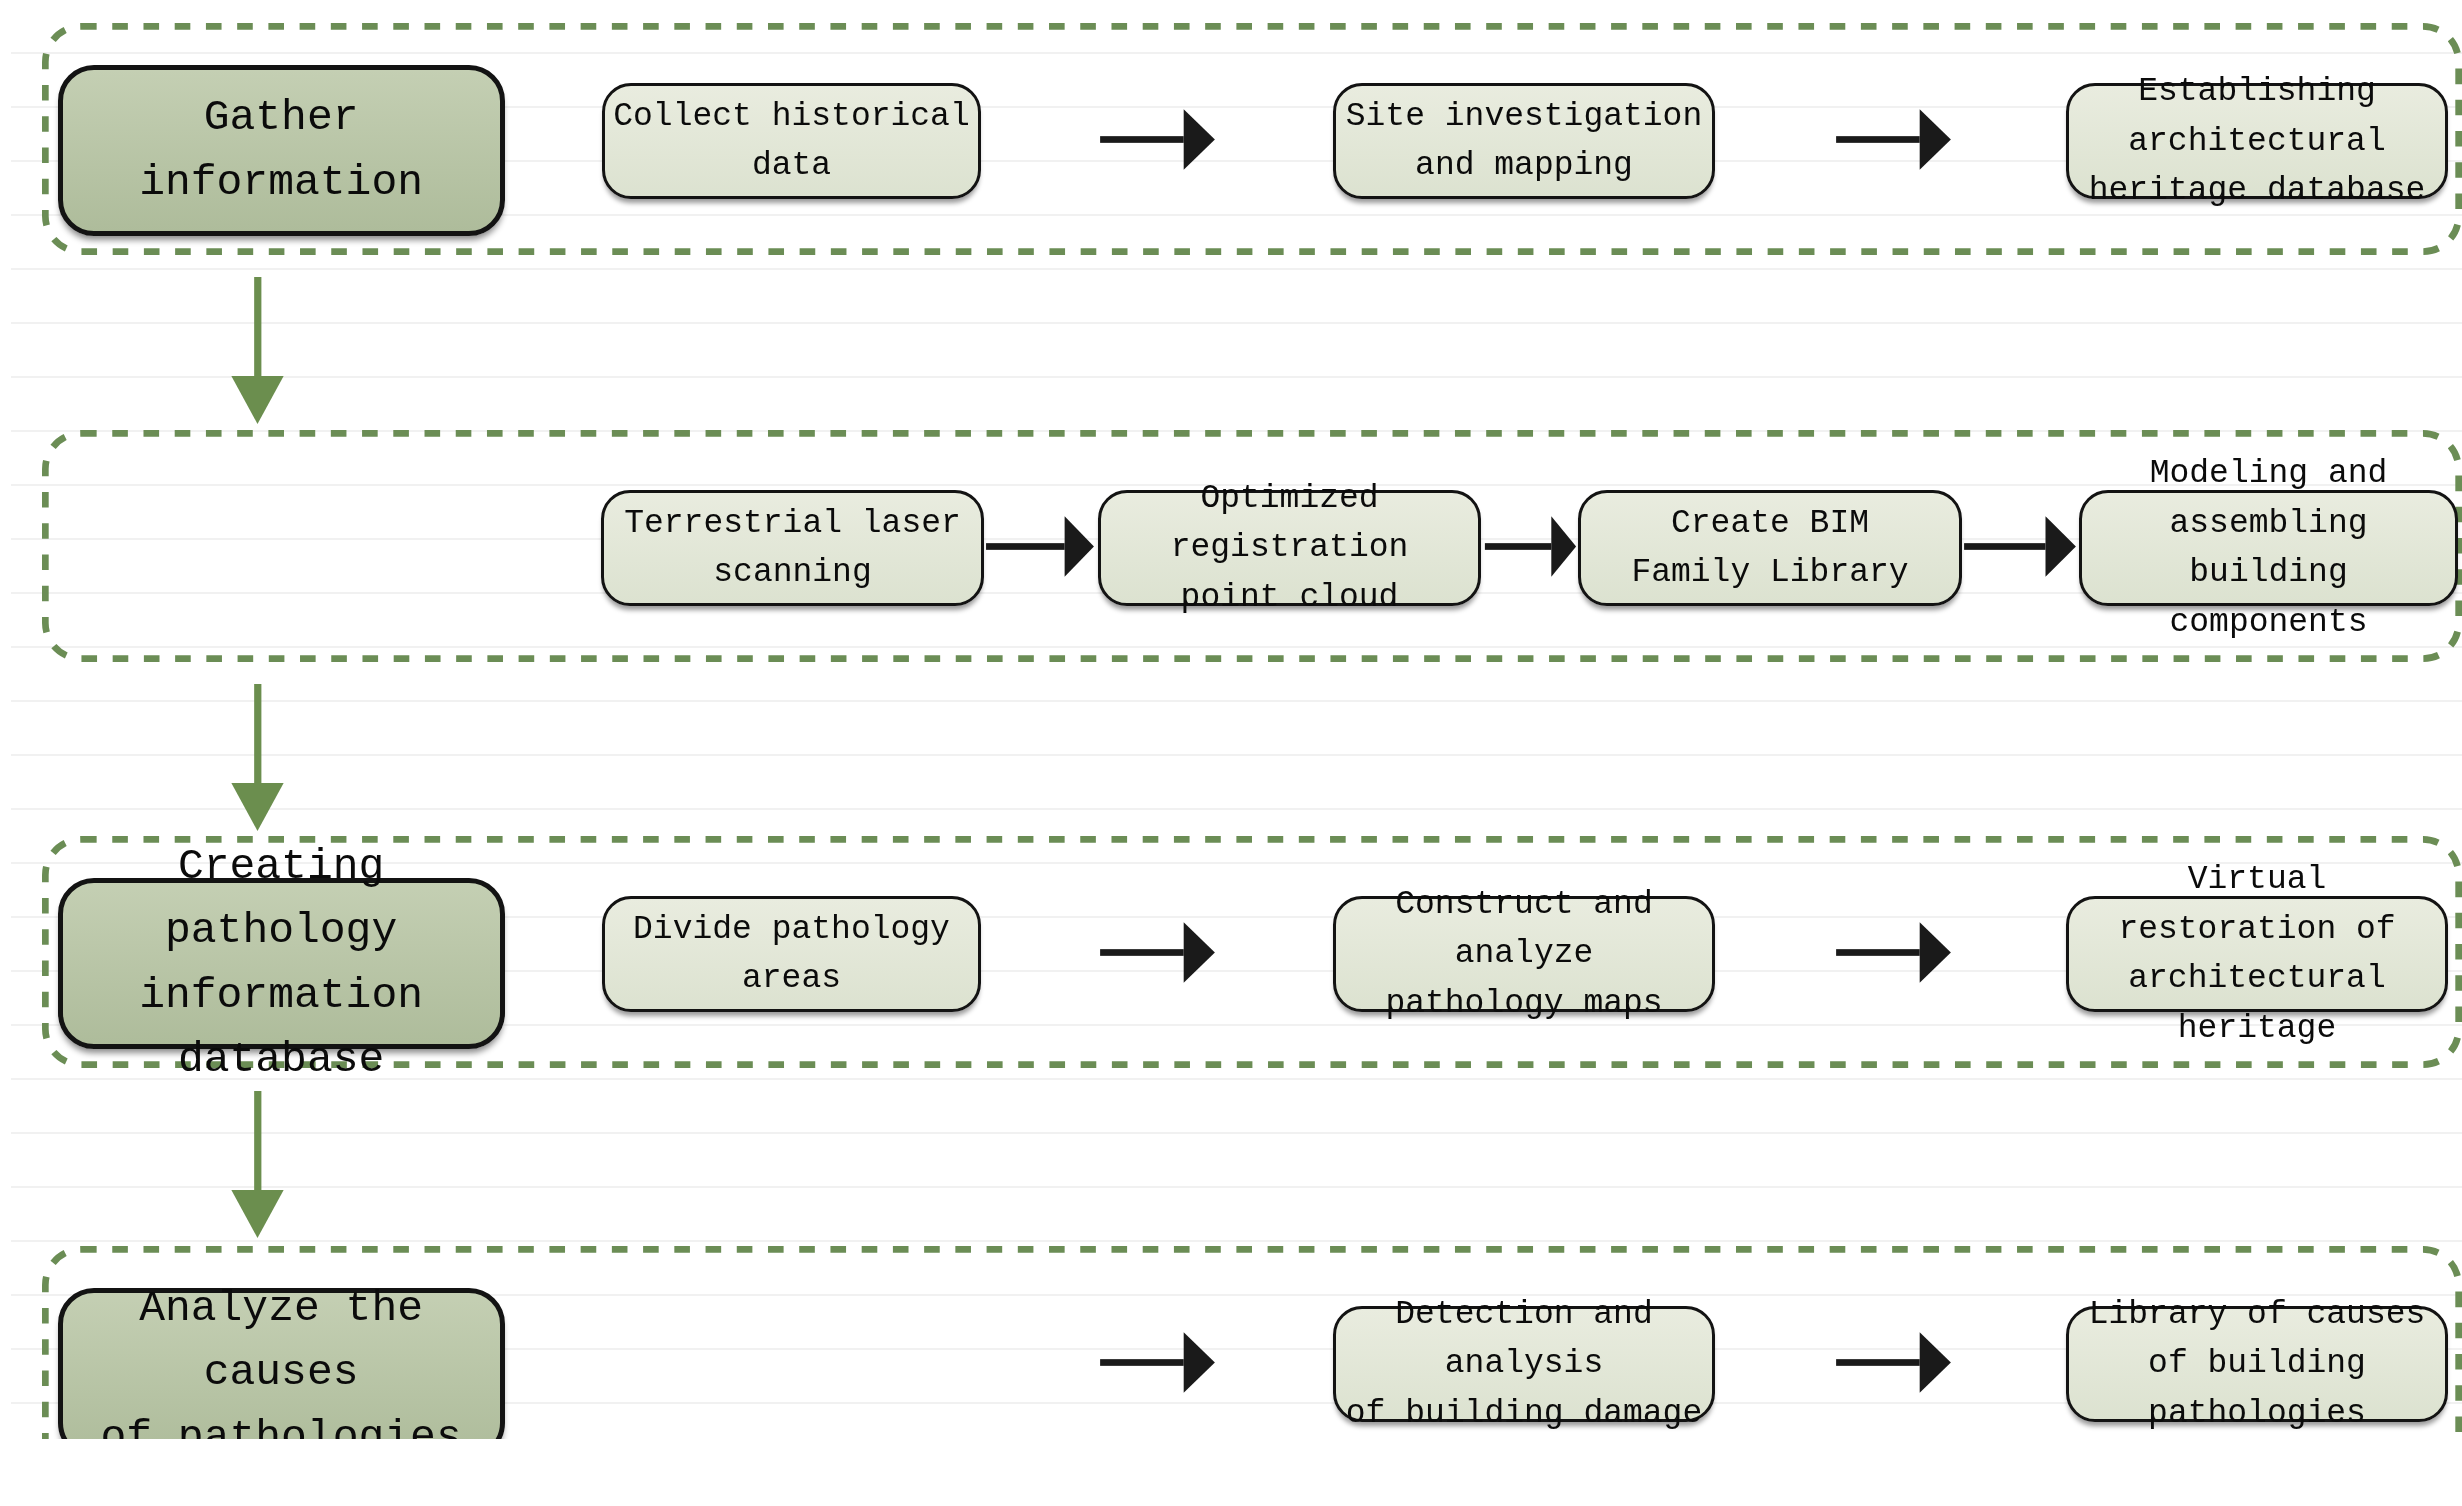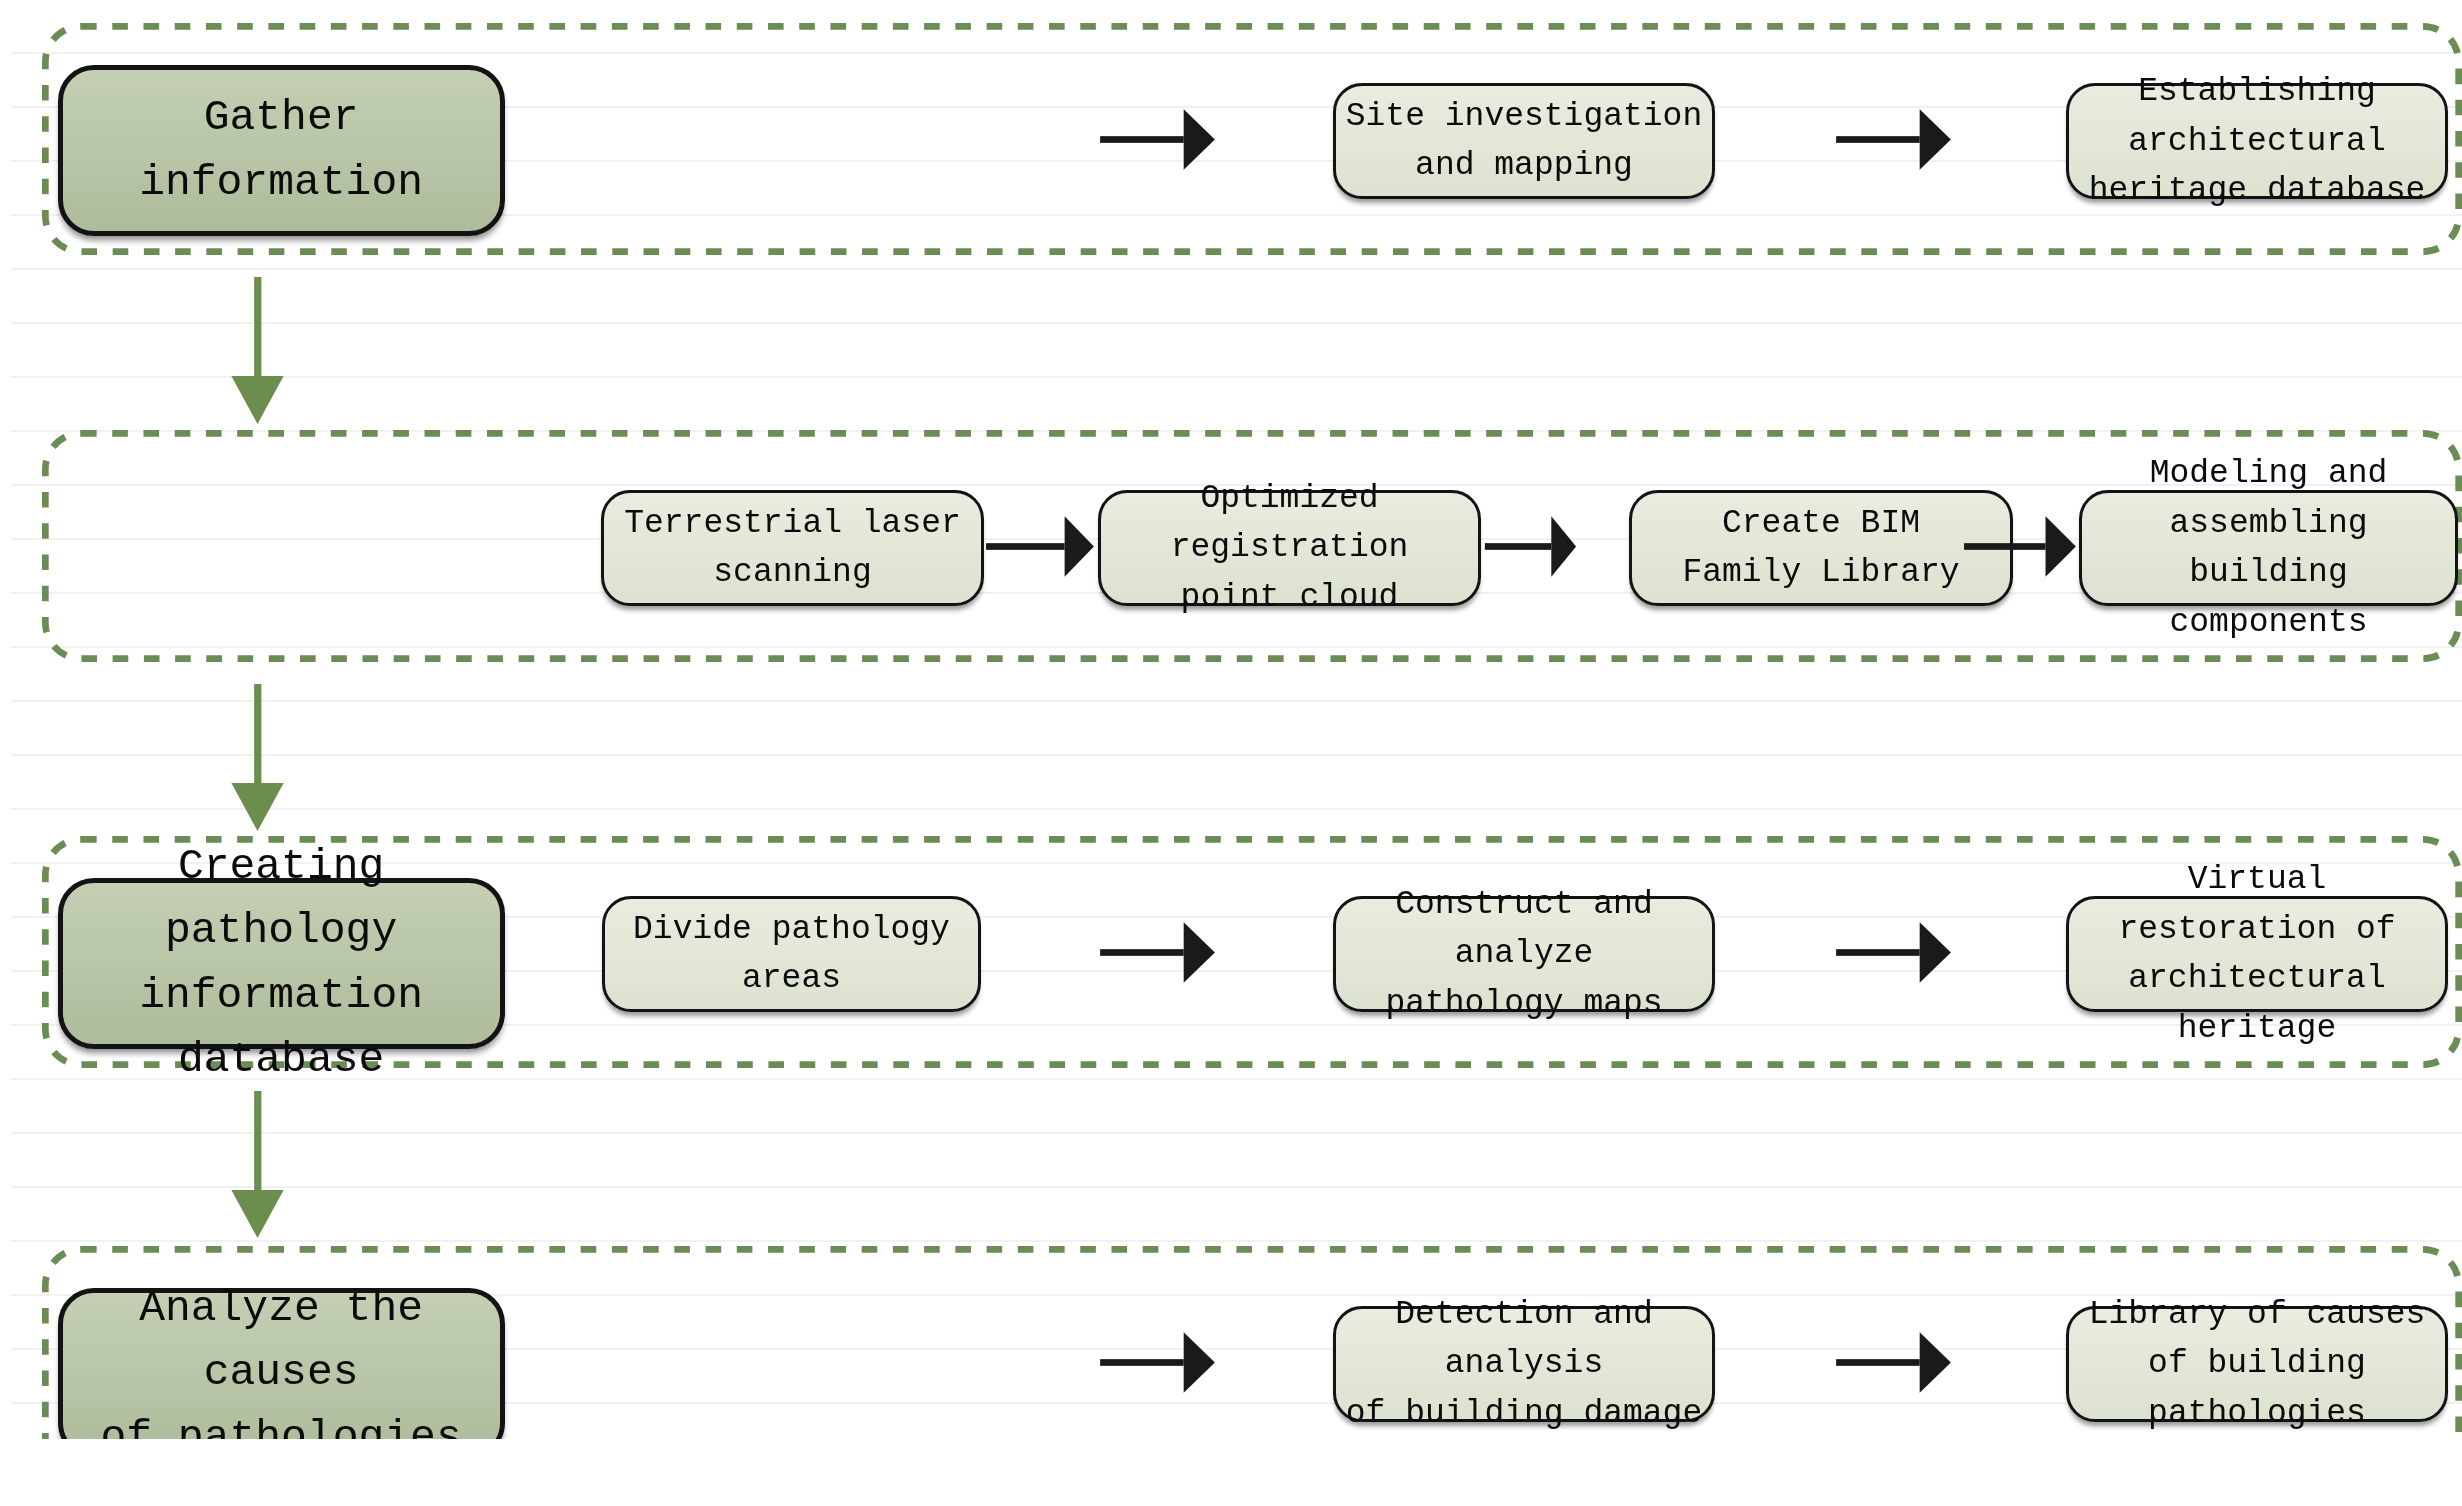--- a/index.html
+++ b/index.html
@@ -40,39 +40,40 @@
   .harrow{position:absolute;top:83px;height:67px;color:var(--flow_arrow,#1a1a1a);}
   
   .three .sA{left:560px;width:379px}
   .three .sB{left:1291px;width:382px}
   .three .sC{left:2024px;width:382px}
   .three .haA{left:1057px;width:117px}
   .three .haB{left:1793px;width:117px}
   
   .four .sA{left:559px;width:383px}
   .four .sB{left:1056px;width:383px}
-  .four .sC{left:1587px;width:384px}
+  .four .sC{left:1536px;width:384px}
   .four .sD{left:2037px;width:379px}
   .four .haA{left:943px;width:110px}
   .four .haB{left:1442px;width:93px}
   .four .haC{left:1921px;width:114px}
   .varrow{position:absolute;left:214px;width:65px;height:148px;color:var(--down_arrow,#6b8e4e);}
   .v1{top:277px}.v2{top:684px}.v3{top:1091px}
 </style>
 </head>
 <body>
 
 <div class="stage">
 
   <div class="phase-row row1 three">
     <svg class="phase-border" viewBox="0 0 4340 416" preserveAspectRatio="none" aria-hidden="true">
       <rect x="6" y="6" width="4328" height="404" rx="64" fill="none" stroke="currentColor" stroke-width="12" stroke-dasharray="28 28"></rect>
     </svg>
     <div class="label-box">Gather
 information</div>
+    <div class="step-box sA">Collect historical data</div>
     <svg class="harrow haA" viewBox="0 0 210 120" preserveAspectRatio="none" aria-hidden="true">
       <rect x="2" y="54" width="150" height="12" fill="currentColor"></rect>
         <polygon points="152,6 152,114 208,60" fill="currentColor"></polygon>
     </svg>
     <div class="step-box sB">Site investigation
 and mapping</div>
     <svg class="harrow haB" viewBox="0 0 210 120" preserveAspectRatio="none" aria-hidden="true">
       <rect x="2" y="54" width="150" height="12" fill="currentColor"></rect>
         <polygon points="152,6 152,114 208,60" fill="currentColor"></polygon>
     </svg>

